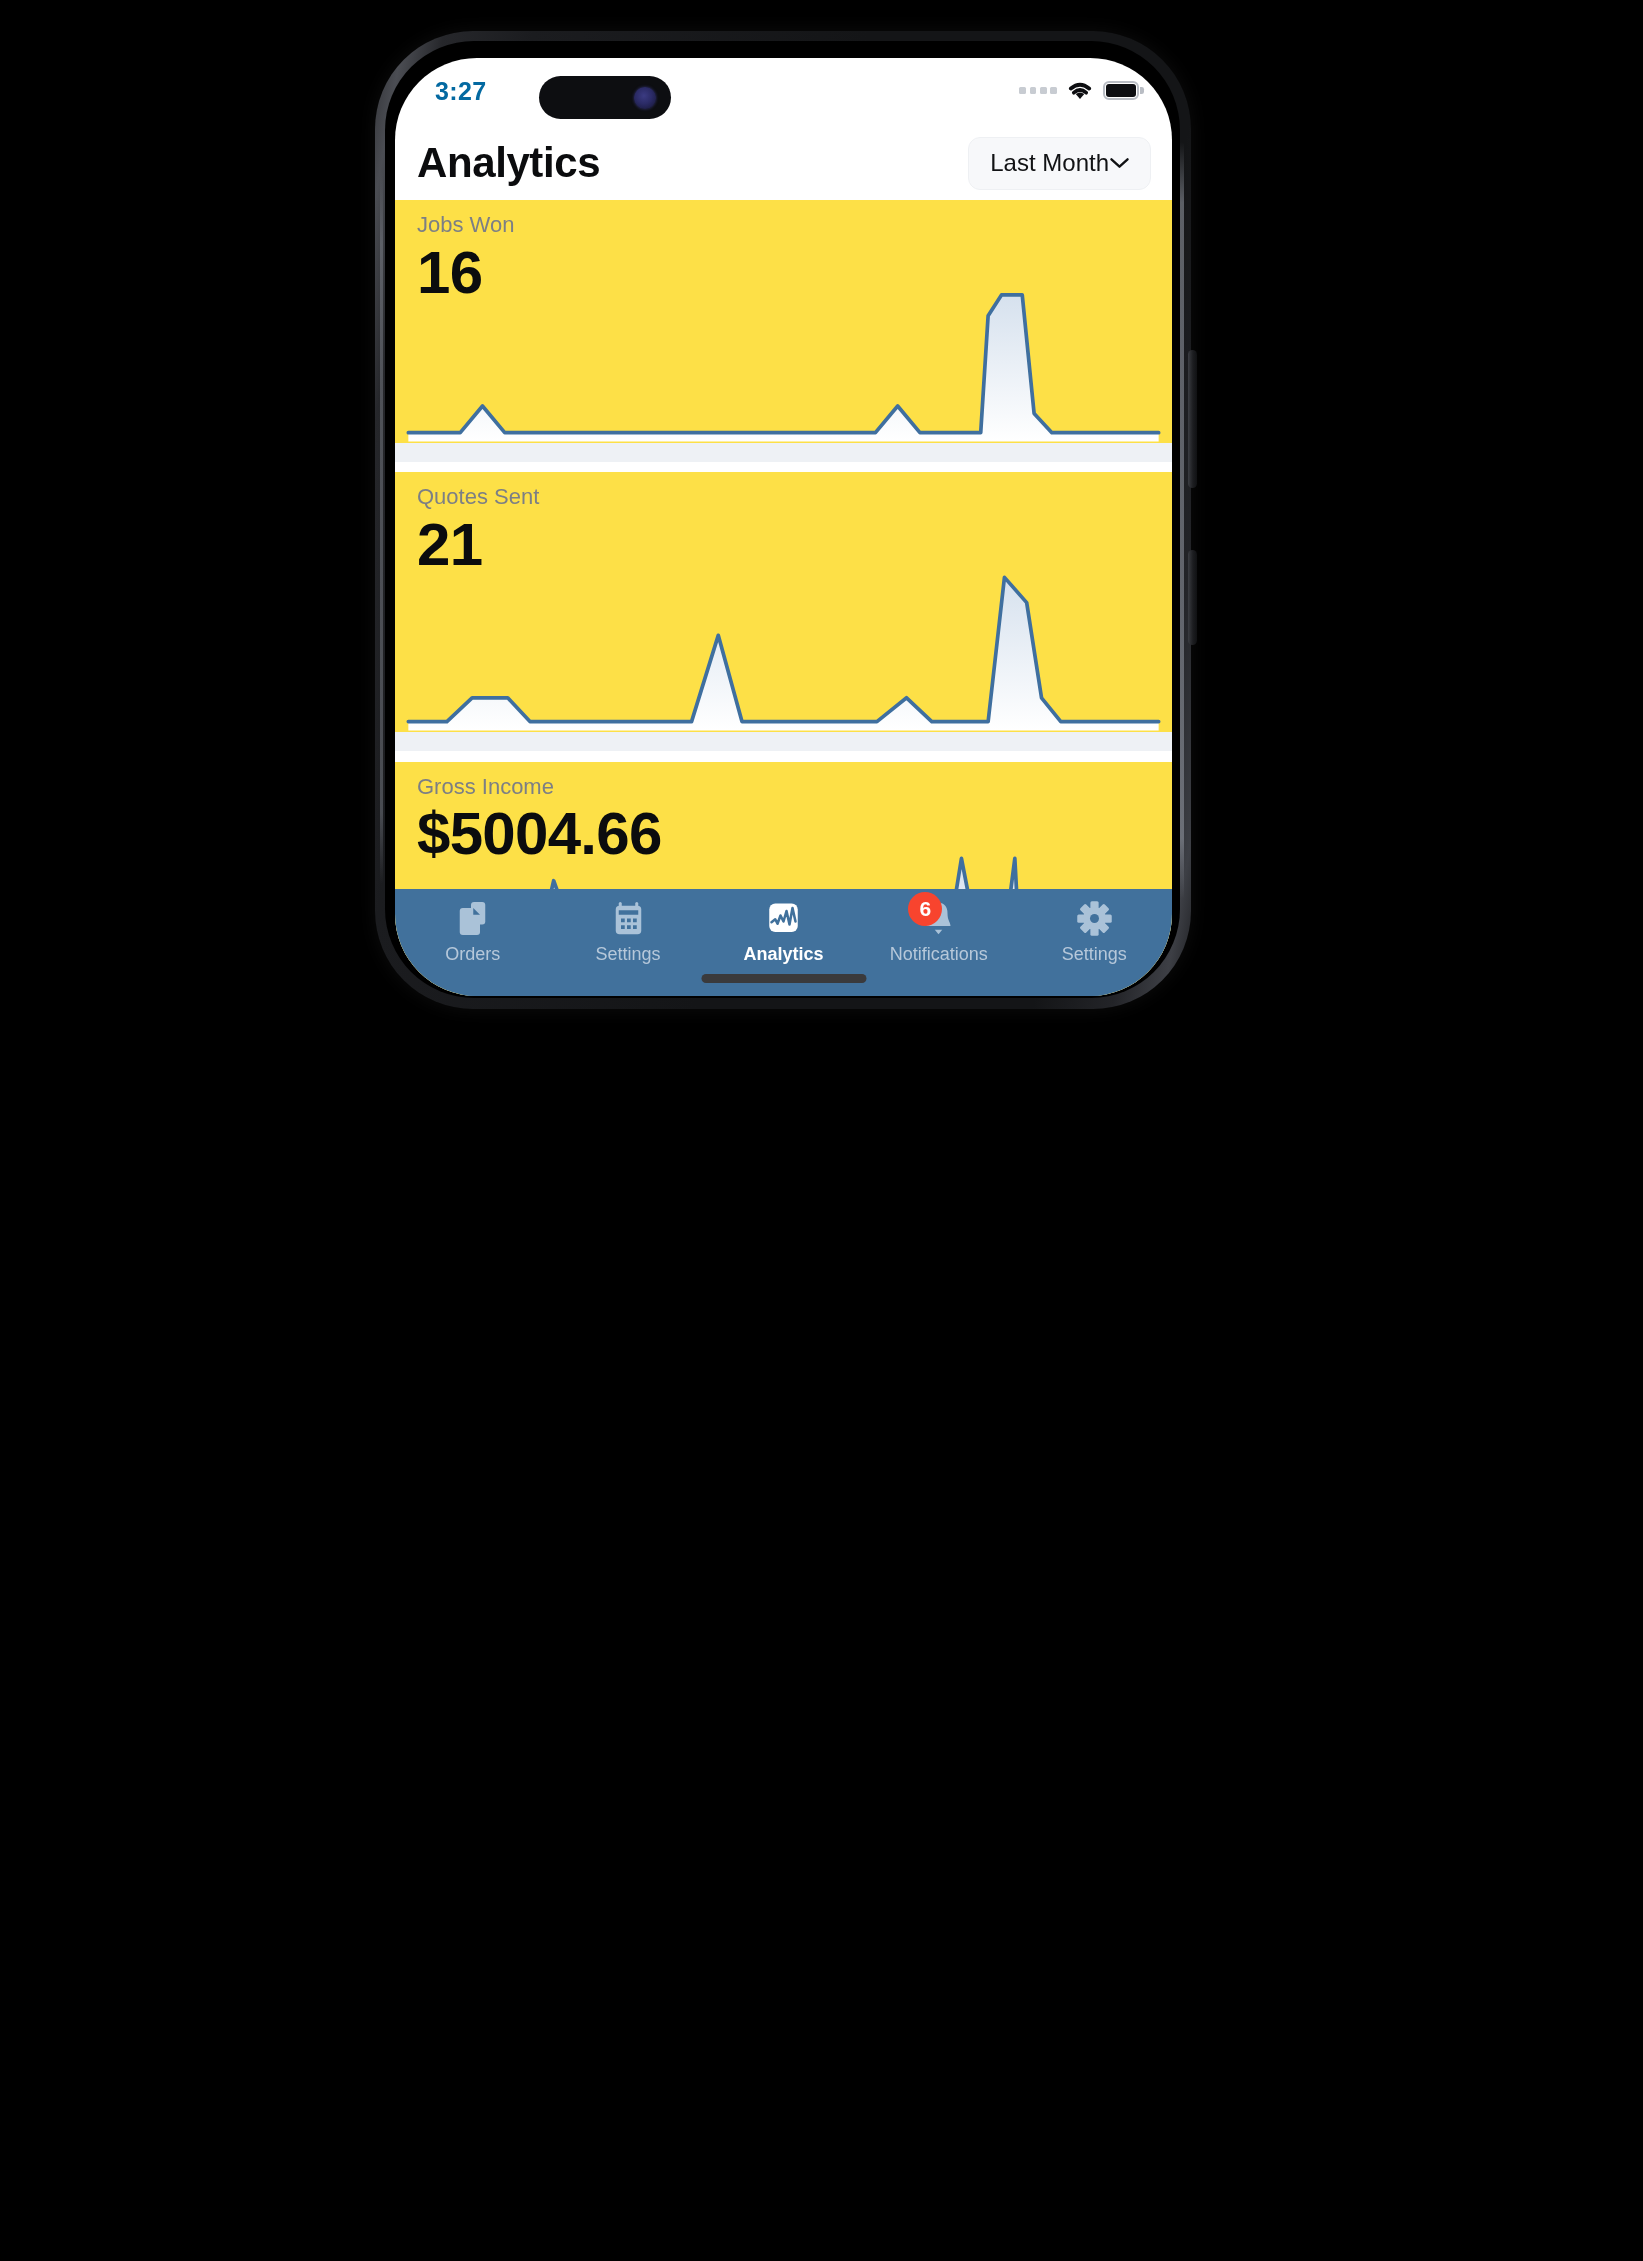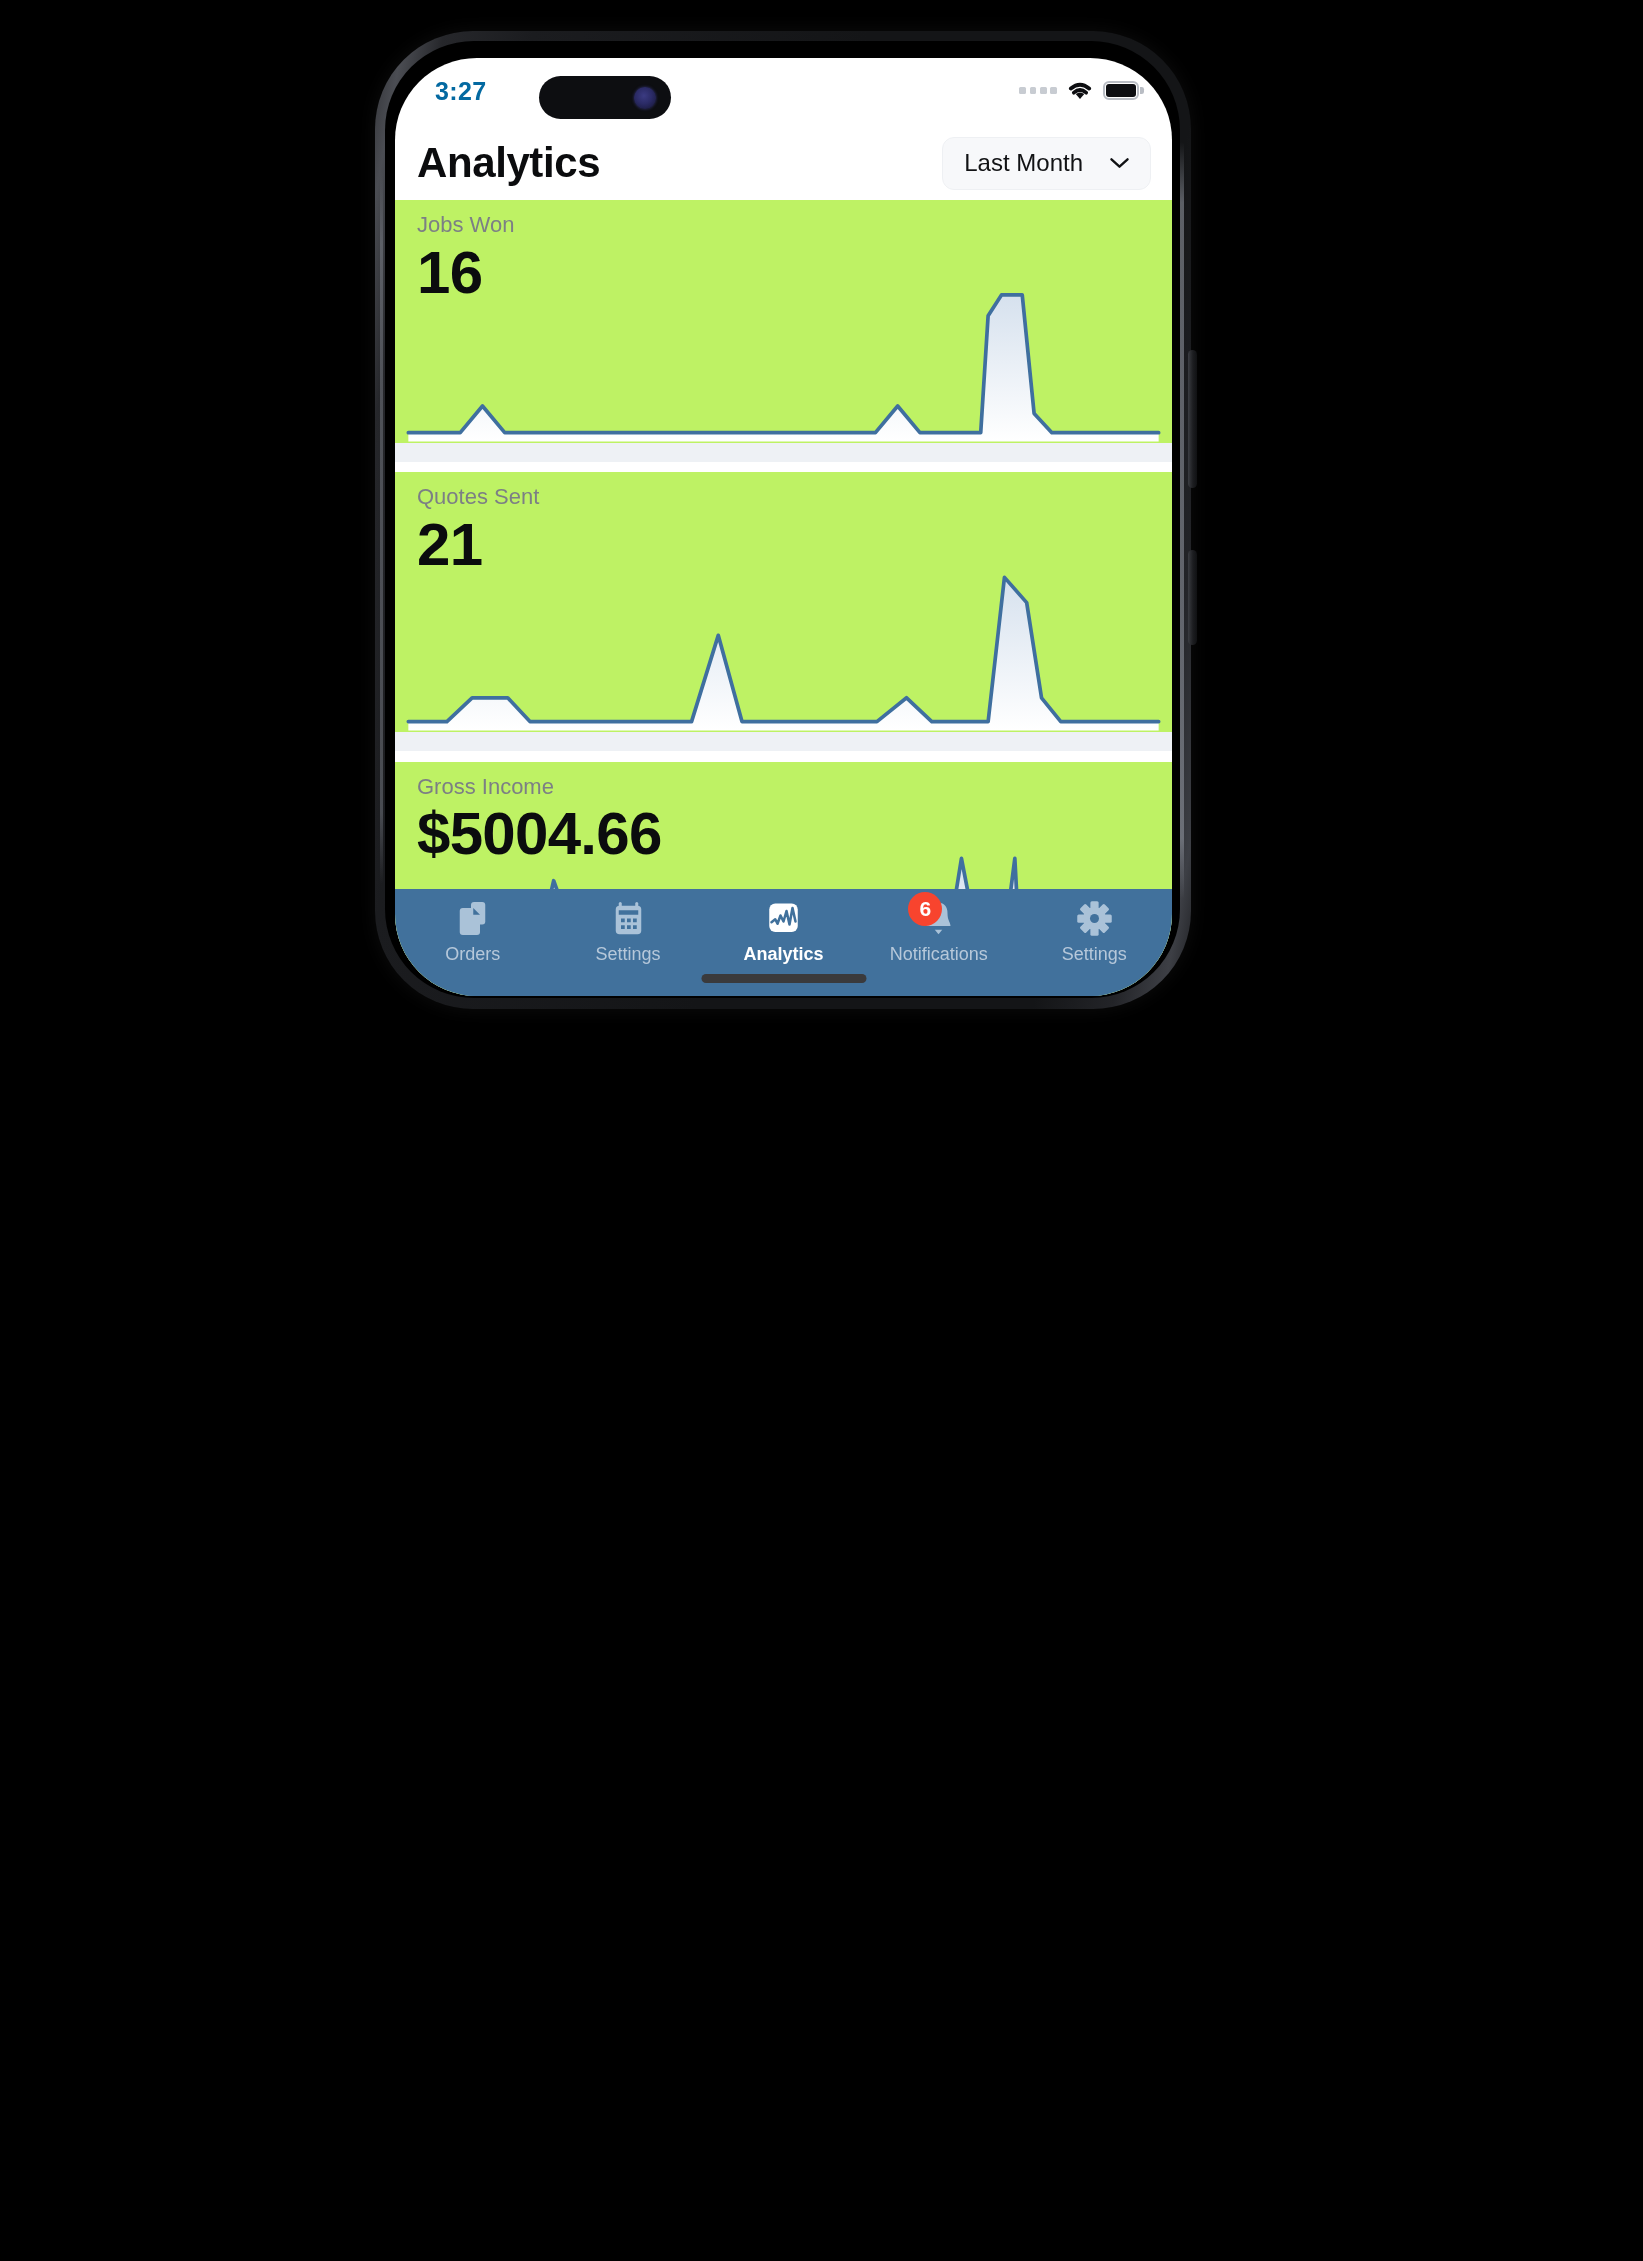--- a/index.html
+++ b/index.html
@@ -112,32 +112,32 @@
 
   
   .page-header {
     position: absolute; left: 0; top: 68px;
     width: 777px; height: 74px;
     display: flex; align-items: center; justify-content: space-between;
     padding: 0 21px 0 22px;
   }
   .page-title { font-size: 42px; font-weight: 700; color: #0b0c0e; letter-spacing: -0.4px; }
   .range-picker {
-    display: flex; align-items: center; gap: 27px;
+    display: flex; align-items: center; gap: 1px;
     height: 53px; padding: 0 21px;
     background: #f7f8fa; border-radius: 12px;
     border: 0.7px solid #eef0f3;
     margin-left: 45px;
   }
   .range-label { font-size: 24px; color: #111214; }
   .chev { width: 19px; height: 12px; }
 
   
   .cards { position: absolute; left: 0; top: 142px; width: 777px; }
-  .metric-card { position: relative; background: #bef264; width: 924px; }
+  .metric-card { position: relative; background: #fde047; width: 924px; }
   .card-head {
     position: relative; height: 89px;
     padding: 12px 22px 0 22px;
   }
   .card-label { font-size: 22px; color: #7c7f85; font-weight: 400; }
   .card-value { font-size: 60px; font-weight: 700; color: #0b0c0e; line-height: 1.1; margin-top: 1.5px; letter-spacing: -0.7px; }
   .info-icon {
     position: absolute; right: 24px; top: 16.3px;
     width: 30px; height: 30px;
   }

